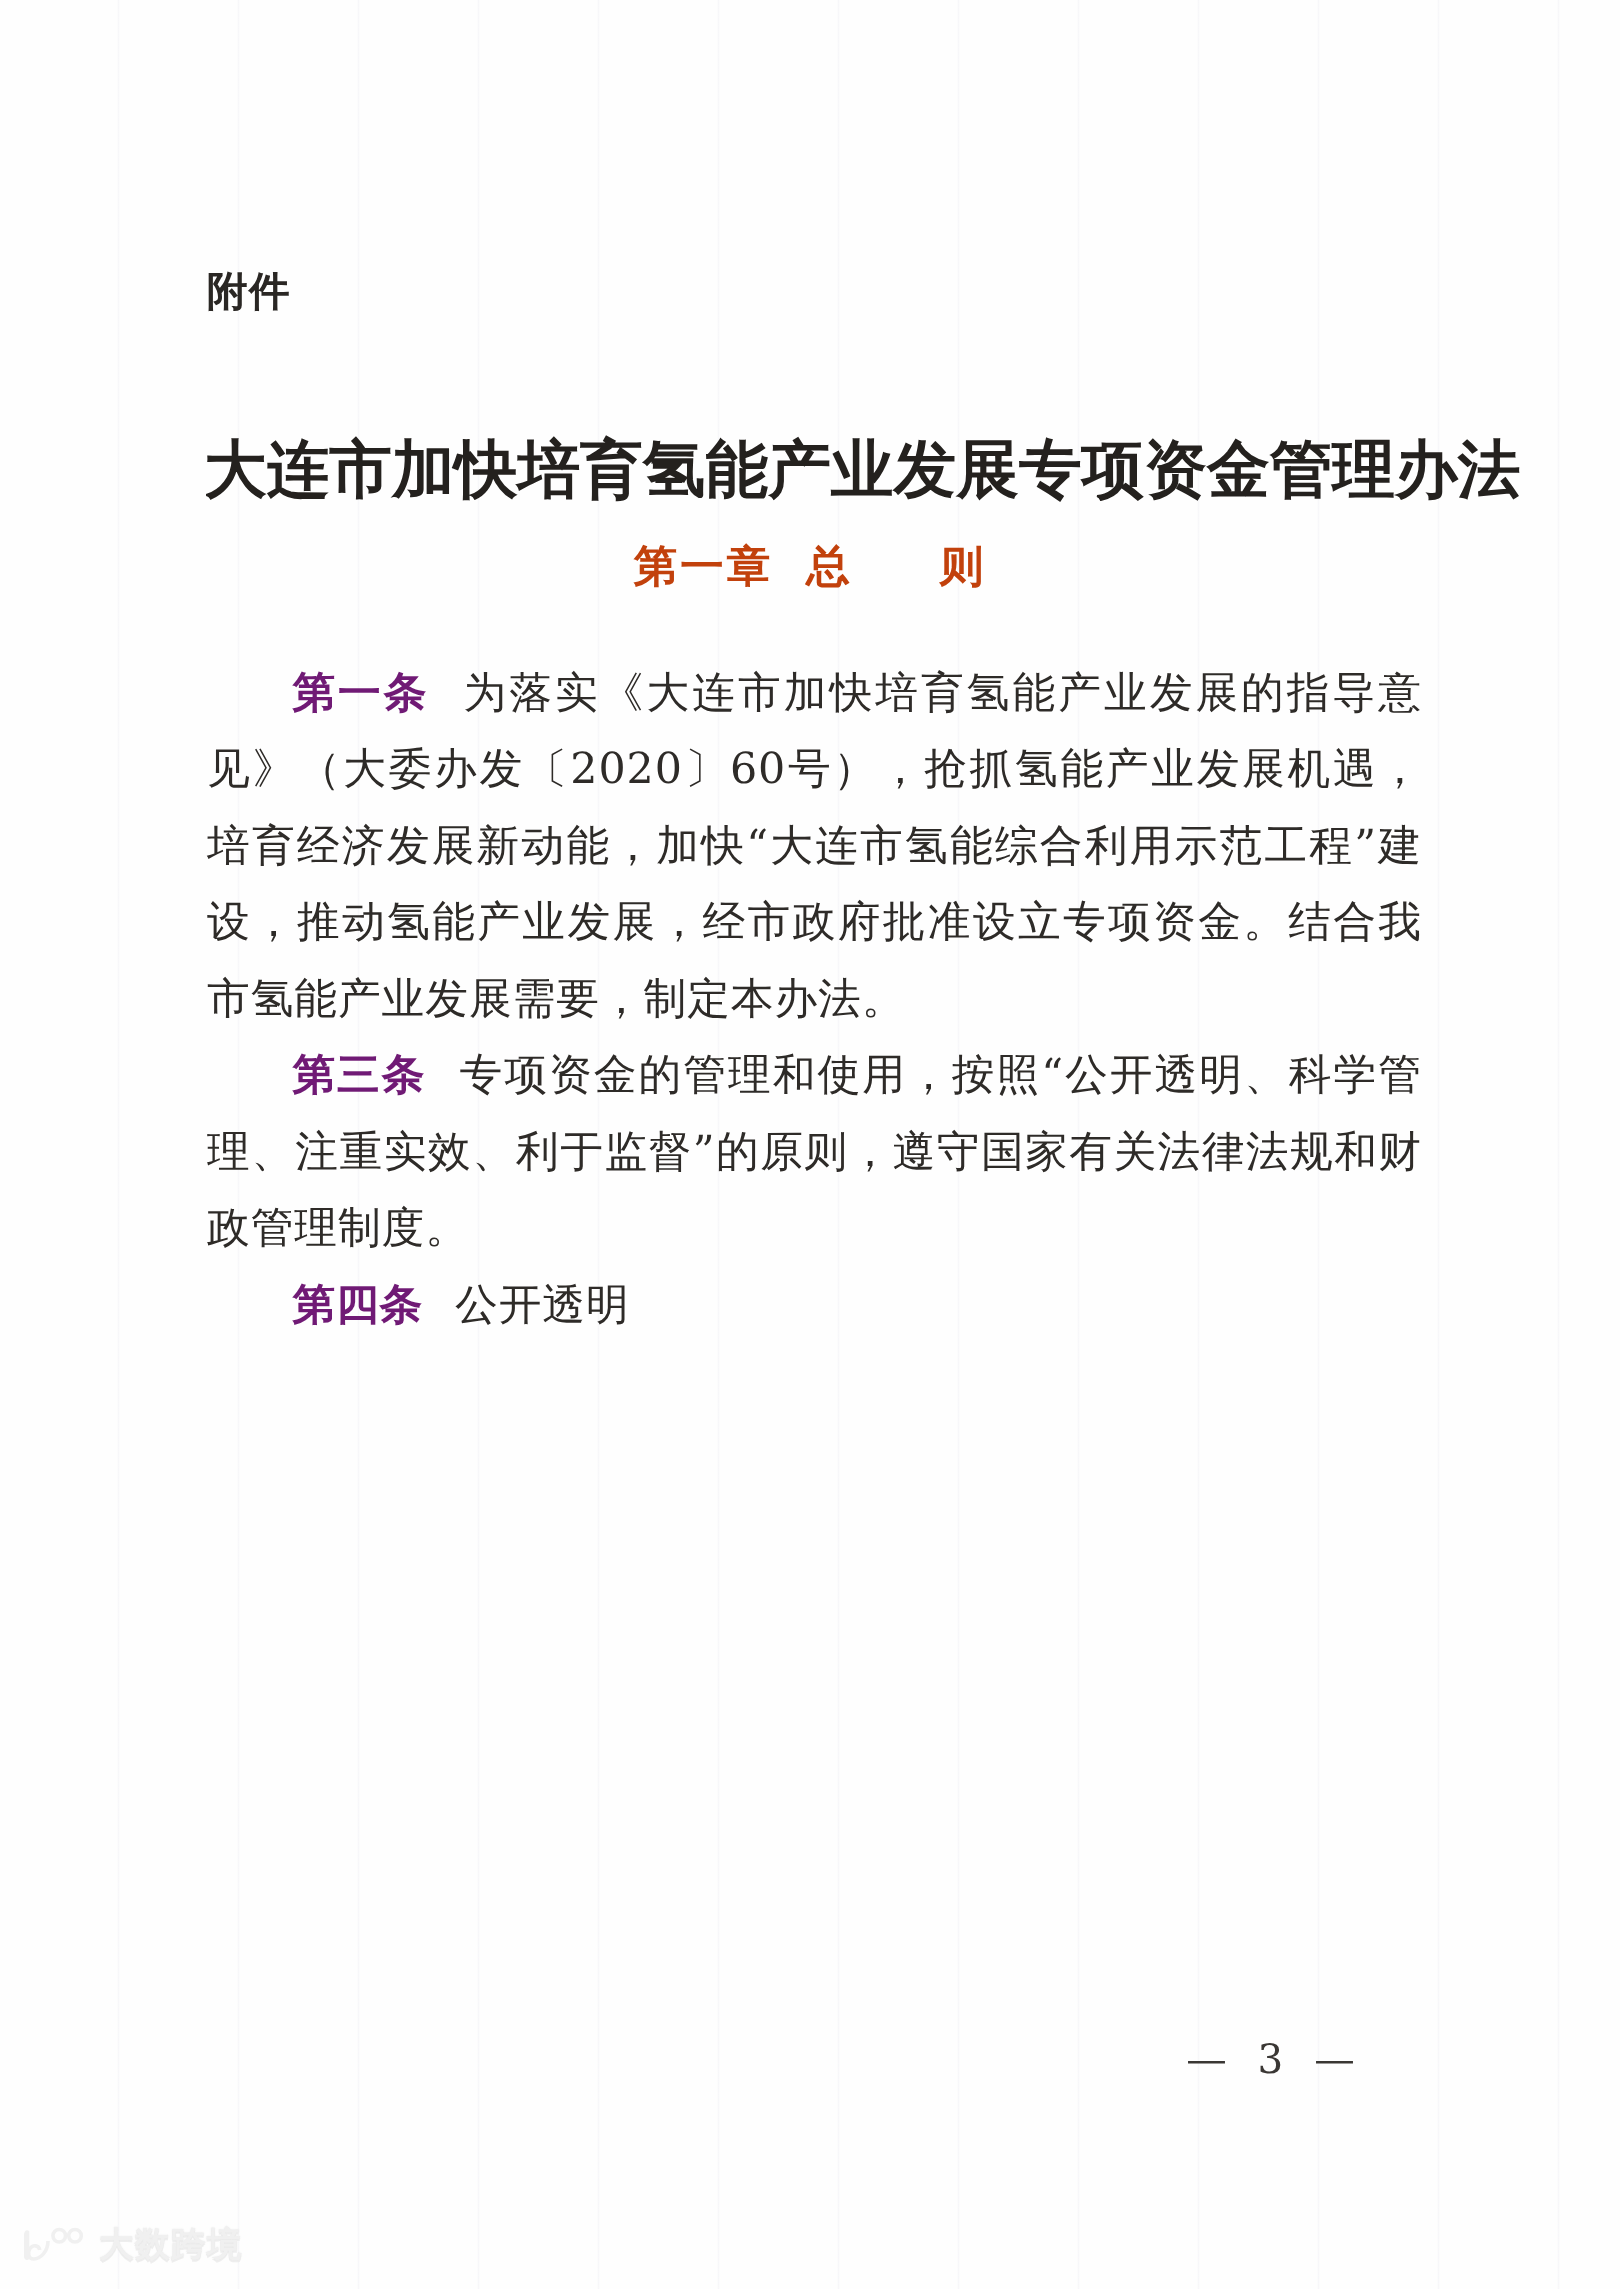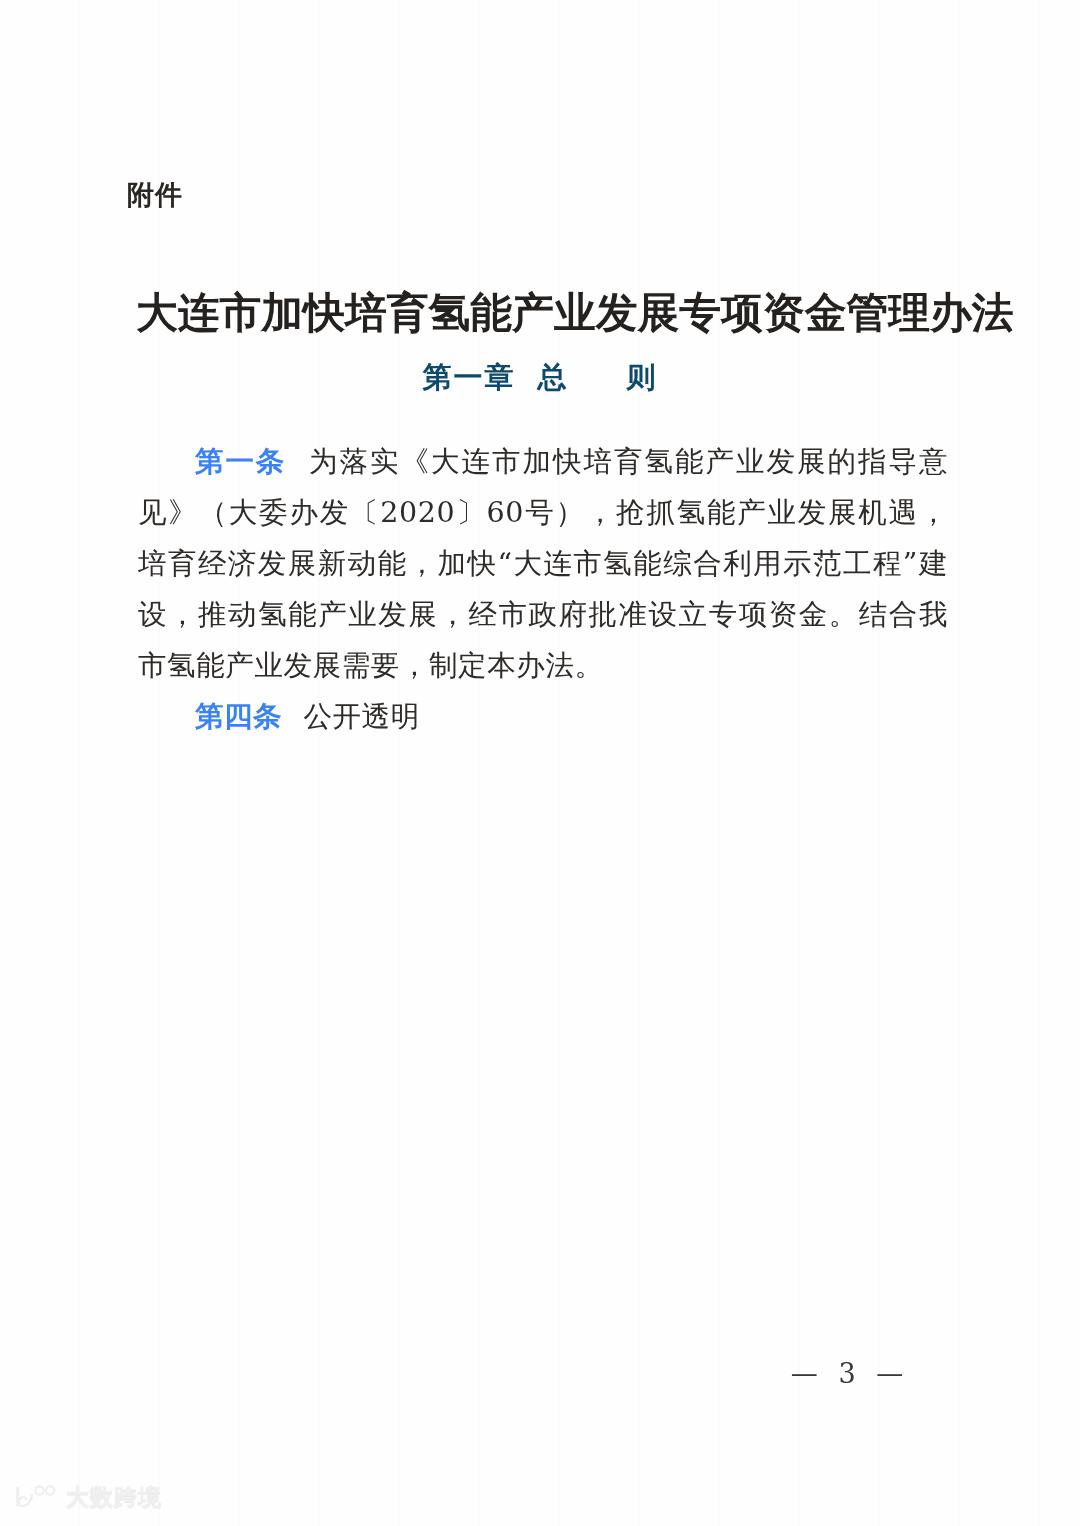--- a/index.html
+++ b/index.html
@@ -35,21 +35,21 @@
 
   .page {
     position: absolute;
     inset: 0;
     z-index: 1;
   }
 
   
   .attachment-label {
     position: absolute;
-    left: 127px;
+    left: 138px;
     top: 181px;
     font-family: "DejaVu Sans", "Liberation Sans", sans-serif;
     font-size: 27px;
     font-weight: 700;
     letter-spacing: 1px;
     color: #2a2724;
     line-height: 1;
     text-align: right;
   }
 
@@ -75,21 +75,21 @@
   
   .chapter-heading {
     position: absolute;
     left: 0;
     right: 0;
     top: 358px;
     text-align: center;
     font-family: "DejaVu Sans", "Liberation Sans", sans-serif;
     font-size: 29px;
     font-weight: 700;
-    color: #0c4a6e;
+    color: #c2410c;
     letter-spacing: 2px;
   }
   .chapter-heading .gap-sm { display: inline-block; width: 22px; }
   .chapter-heading .gap-lg { display: inline-block; width: 58px; }
 
   
   .body-block {
     position: absolute;
     left: 138px;
     top: 436px;
@@ -105,21 +105,21 @@
     text-justify: inter-character;
     text-indent: 2em;
     margin: 0 0 0 0;
     letter-spacing: 0.6px;
   }
   .para + .para { margin-top: 0; }
 
   .art-label {
     font-family: "DejaVu Sans", "Liberation Sans", sans-serif;
     font-weight: 700;
-    color: #3b82f6;
+    color: #701a75;
     letter-spacing: 0.5px;
   }
   .art-gap { display: inline-block; width: 0.75em; }
 
   
   .page-number {
     position: absolute;
     left: 0;
     right: 0;
     top: 1358px;
@@ -180,20 +180,23 @@
     <span>第一章</span><span class="gap-sm"></span><span>总</span><span class="gap-lg"></span><span>则</span>
   </div>
 
   <div class="body-block">
 
     <p class="para">
       <span class="art-label">第一条</span><span class="art-gap"></span><span>为落实《大连市加快培育氢能产业发展的指导意见》（大委办发〔2020〕60号），抢抓氢能产业发展机遇，培育经济发展新动能，加快“大连市氢能综合利用示范工程”建设，推动氢能产业发展，经市政府批准设立专项资金。结合我市氢能产业发展需要，制定本办法。</span>
     </p>
 
 
+    <p class="para">
+      <span class="art-label">第三条</span><span class="art-gap"></span><span>专项资金的管理和使用，按照“公开透明、科学管理、注重实效、利于监督”的原则，遵守国家有关法律法规和财政管理制度。</span>
+    </p>
 
     <p class="para">
       <span class="art-label">第四条</span><span class="art-gap"></span><span>公开透明</span>
     </p>
 
 
 
   </div>
 
   <div class="page-number">

